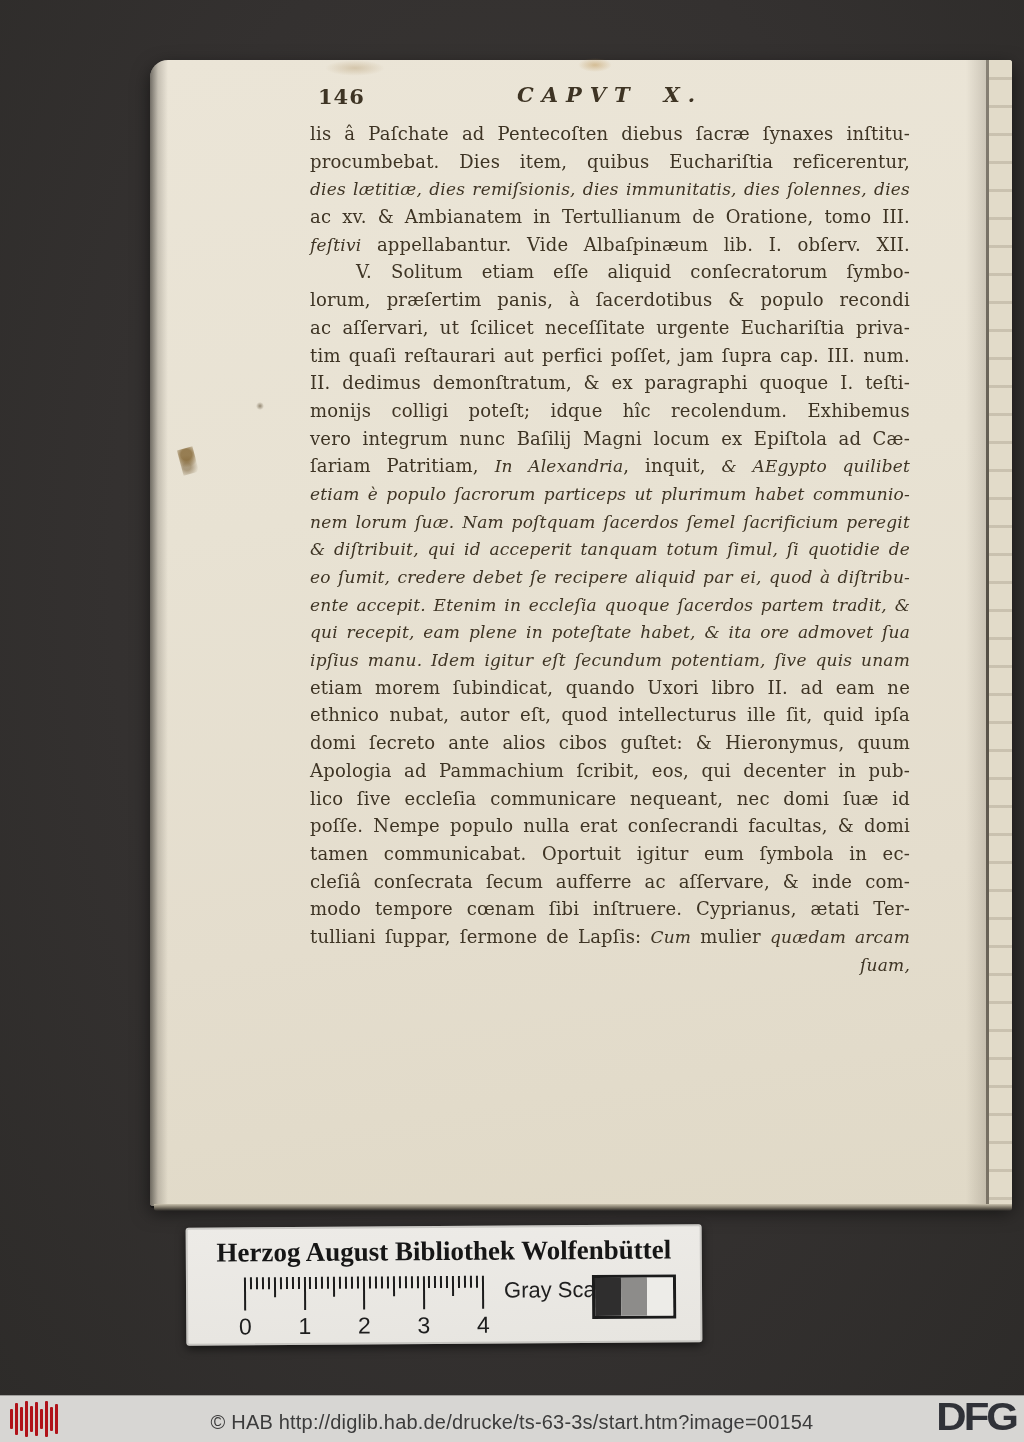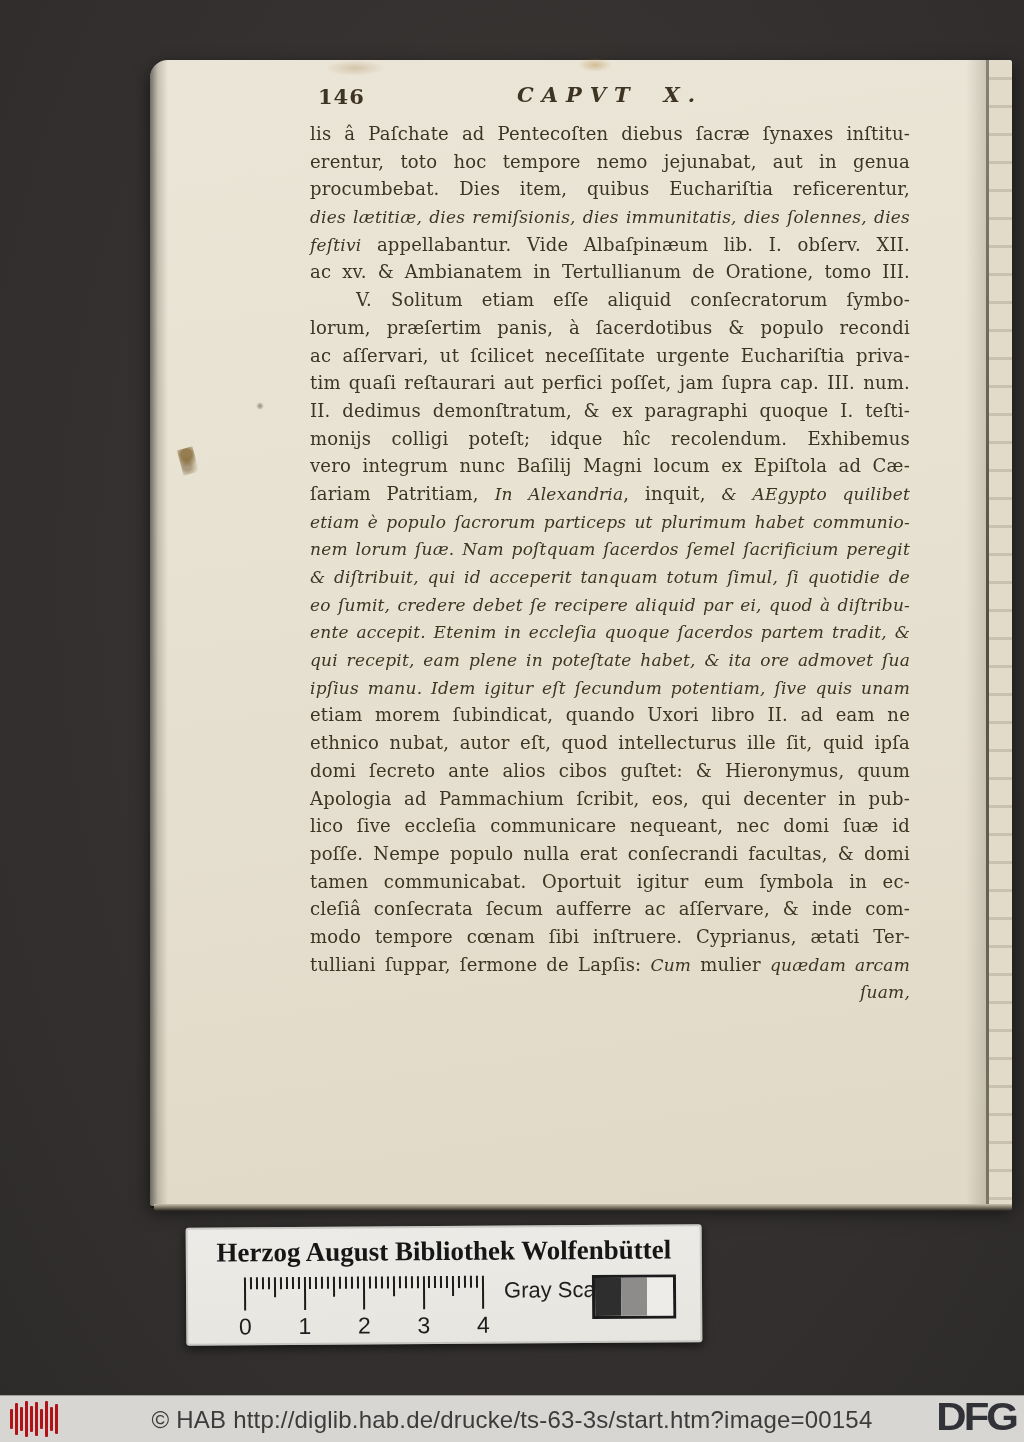--- a/index.html
+++ b/index.html
@@ -67,21 +67,21 @@
   #gray-patches{position:absolute;left:406px;top:50px;width:78px;height:38px;
         border:3px solid #1b1b1b;display:flex;background:#fff;}
   .patch{flex:1 1 0;}
   
   #footer{position:absolute;left:0;right:0;bottom:0;height:46px;background:#d7d6d3;
         border-top:1px solid #9f9e9b;font-family:"Liberation Sans",sans-serif;}
   #hab-logo{position:absolute;left:7px;bottom:4px;width:54px;height:38px;
         display:flex;align-items:center;justify-content:center;gap:2px;}
   #hab-logo .bar{width:3px;background:#b01218;border-radius:1px;}
   #copyright{position:absolute;left:0;right:0;bottom:8px;text-align:center;
-        font-size:24px;color:#3c3c3c;letter-spacing:.2px;}
+        font-size:20px;color:#3c3c3c;letter-spacing:.2px;}
   #dfg-logo{position:absolute;right:8px;bottom:3px;font-size:42px;font-weight:bold;
         letter-spacing:-3px;color:#303238;transform:scaleY(.92);transform-origin:bottom;}
 </style>
 </head>
 <body>
 
 <div id="stage">
 
   <div id="page">
     <div class="stain" id="stain-top"></div>
@@ -89,25 +89,24 @@
     <div class="blot" id="blot-1"></div>
     <div class="blot" id="blot-2"></div>
 
     <div id="text-block">
       <div id="header-row">
         <span id="page-number">146</span>
         <span id="running-header">CAPVT X.</span>
       </div>
       <div id="text-lines">
           <div class="text-line"><span>lis â Paſchate ad Pentecoſten diebus ſacræ ſynaxes inſtitu-</span></div>
-          <div class="text-line"><span>erentur, toto hoc tempore nemo jejunabat, aut in genua</span></div>
           <div class="text-line"><span>procumbebat.  Dies item, quibus Euchariſtia reficerentur,</span></div>
           <div class="text-line"><span class="it">dies lætitiæ, dies remiſsionis, dies immunitatis, dies ſolennes, dies</span></div>
+          <div class="text-line"><span>ac xv. &amp; Ambianatem in Tertullianum de Oratione, tomo III.</span></div>
           <div class="text-line"><span class="it">feſtivi</span><span> appellabantur.  Vide Albaſpinæum lib. I. obſerv. XII.</span></div>
-          <div class="text-line"><span>ac xv. &amp; Ambianatem in Tertullianum de Oratione, tomo III.</span></div>
           <div class="text-line indent"><span>V.   Solitum etiam eſſe aliquid conſecratorum ſymbo-</span></div>
           <div class="text-line"><span>lorum, præſertim panis, à ſacerdotibus &amp; populo recondi</span></div>
           <div class="text-line"><span>ac aſſervari, ut ſcilicet neceſſitate urgente Euchariſtia priva-</span></div>
           <div class="text-line"><span>tim quaſi reſtaurari aut perfici poſſet, jam ſupra cap. III. num.</span></div>
           <div class="text-line"><span>II. dedimus demonſtratum, &amp; ex paragraphi quoque I. teſti-</span></div>
           <div class="text-line"><span>monijs colligi poteſt; idque hîc recolendum.   Exhibemus</span></div>
           <div class="text-line"><span>vero integrum nunc Baſilij Magni locum ex Epiſtola ad Cæ-</span></div>
           <div class="text-line"><span>ſariam Patritiam,   </span><span class="it">In Alexandria</span><span>, inquit, </span><span class="it">&amp; AEgypto quilibet</span></div>
           <div class="text-line"><span class="it">etiam è populo ſacrorum particeps ut plurimum habet communio-</span></div>
           <div class="text-line"><span class="it">nem lorum ſuæ.   Nam poſtquam ſacerdos ſemel ſacrificium peregit</span></div>

